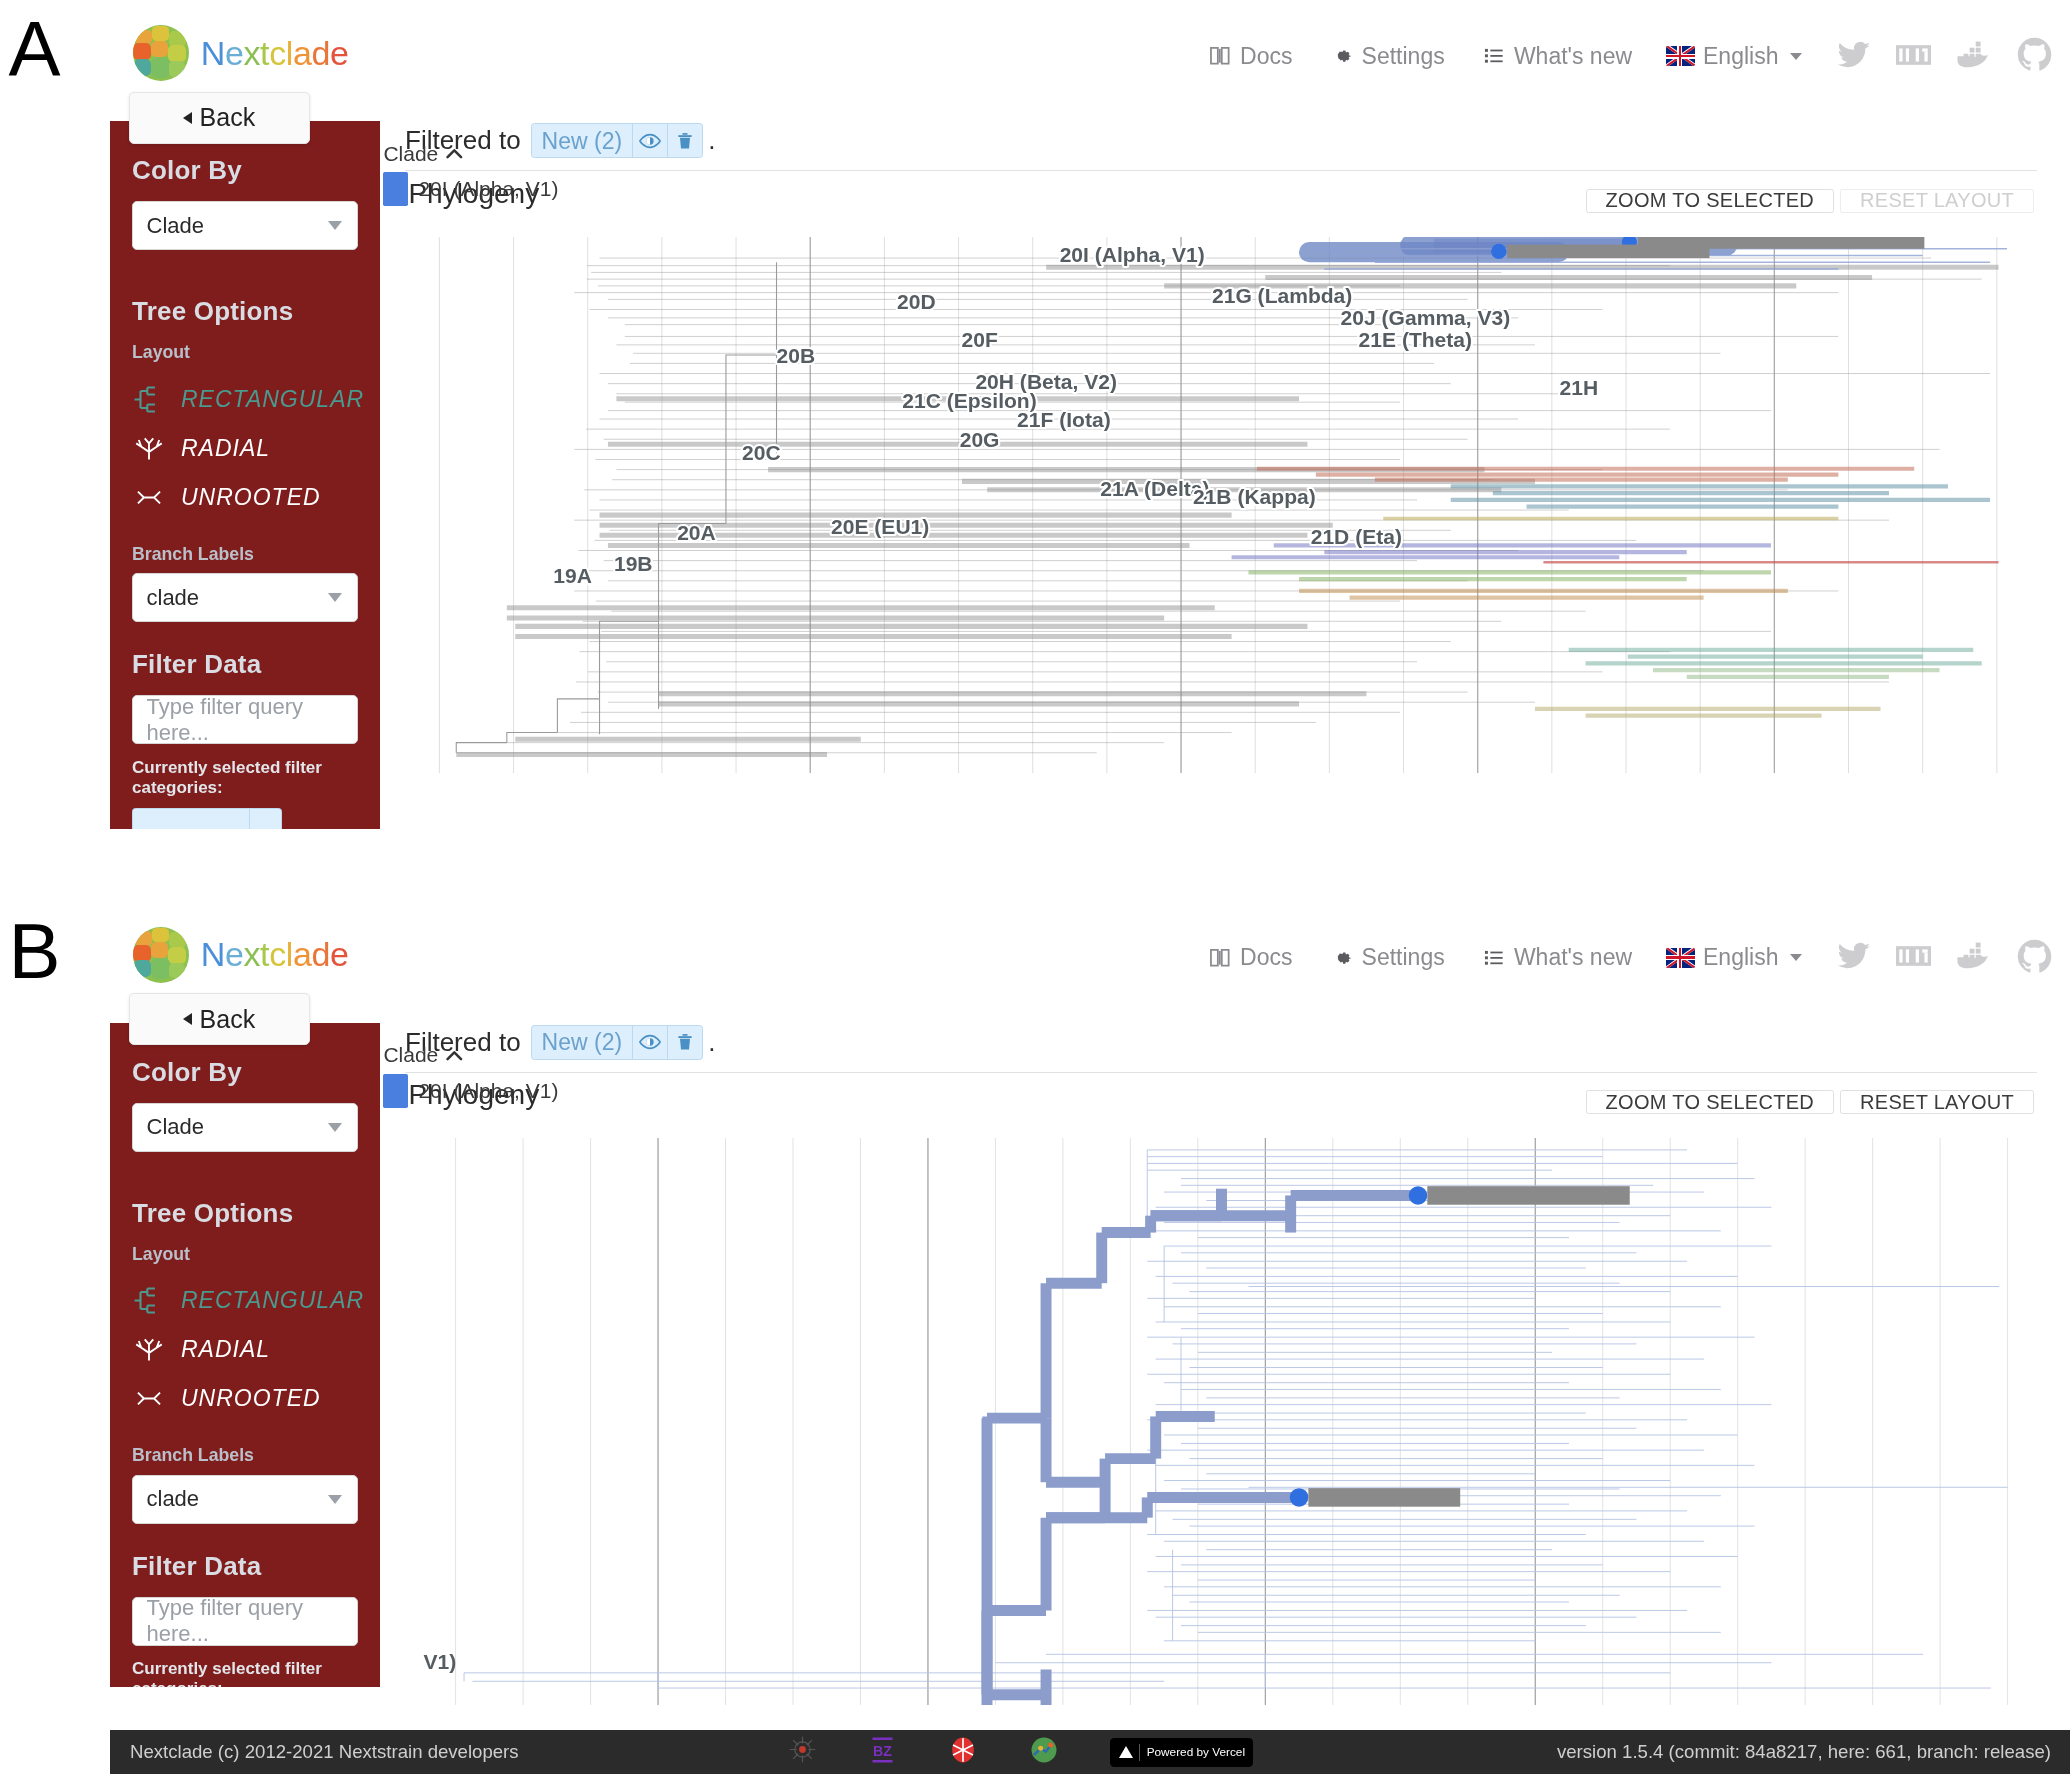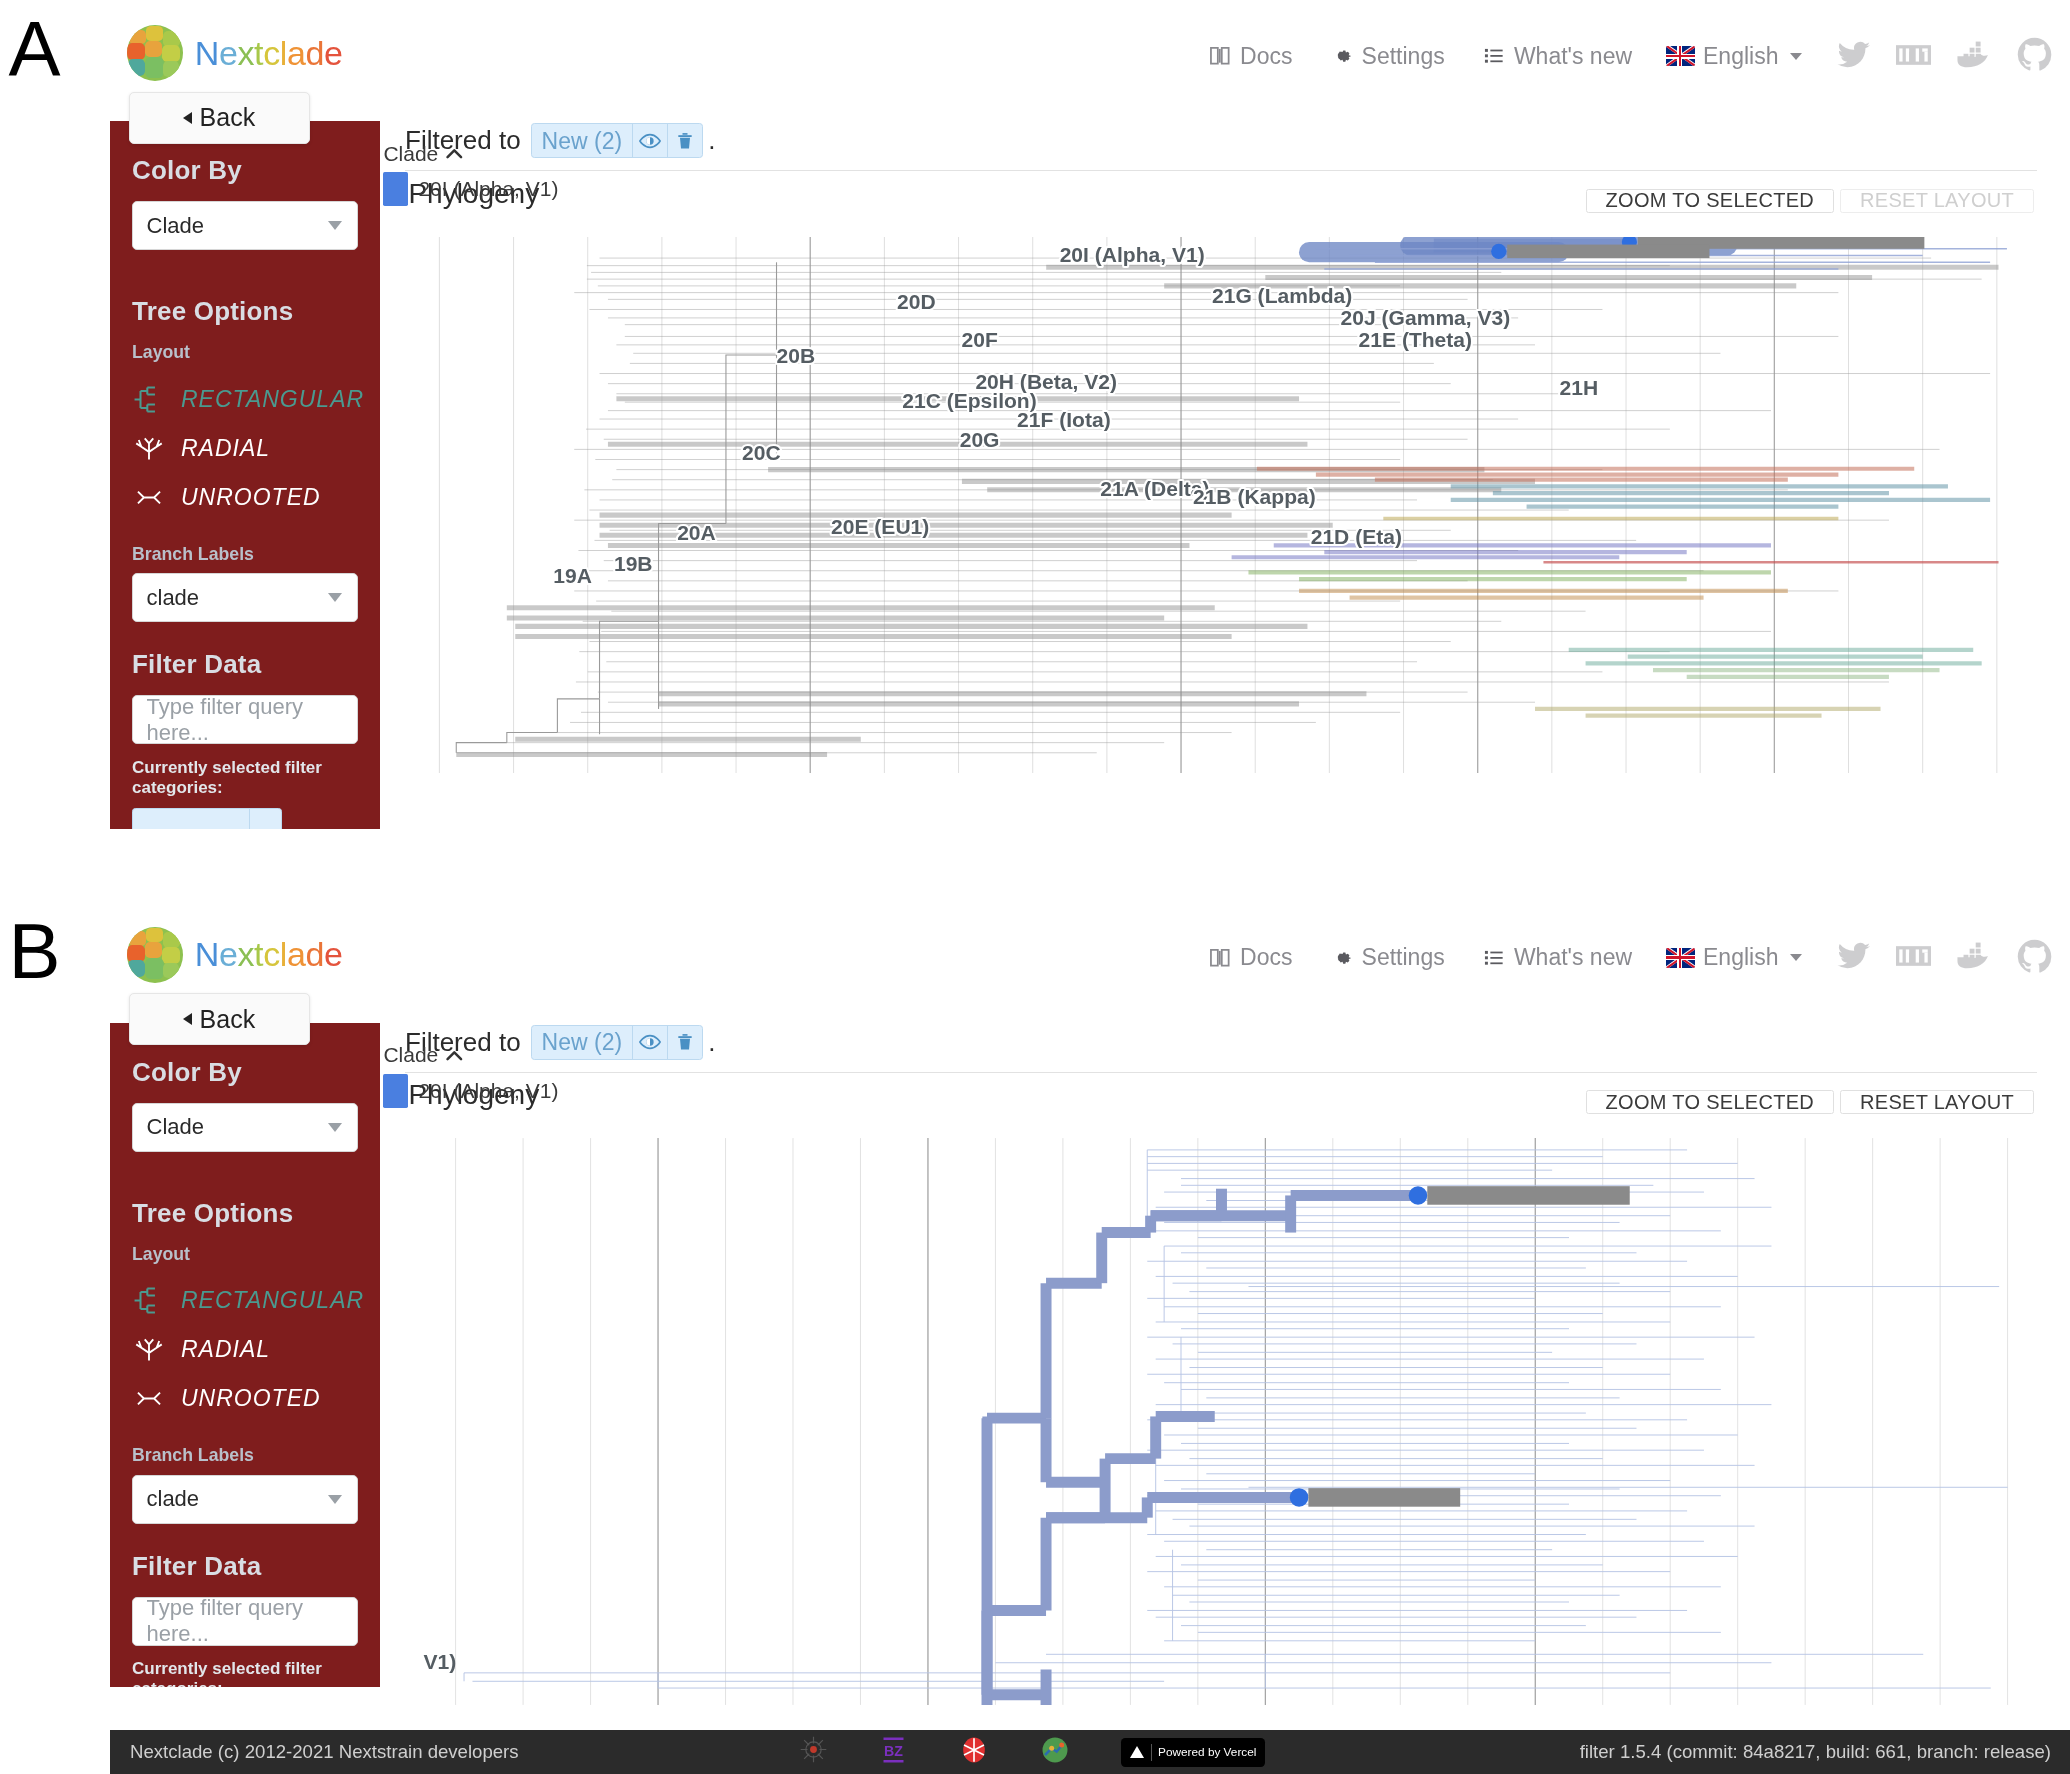--- a/index.html
+++ b/index.html
@@ -40,21 +40,21 @@
     background:#e9e9ec;
   }
 
   
   .navbar{
     position:relative;
     height:84px;
     background:#fff;
   }
   .brand{
-    position:absolute; left:17px; top:11.8px;
+    position:absolute; left:23px; top:11.8px;
     display:flex; align-items:center; gap:11.8px;
   }
   .brand-logo{
     width:56px; height:56px; border-radius:50%;
     position:relative; overflow:hidden;
     background:#8dc14f;
   }
   .brand-logo i{
     position:absolute; display:block; border-radius:30%;
   }
@@ -1176,16 +1176,16 @@
             <circle cx="14" cy="16" r="3" fill="#e8b13a"></circle>
             <circle cx="26" cy="12" r="3" fill="#e8622c"></circle>
           </svg>
       </span>
       <span class="vercel">
         <span class="vtri"></span>
         <span class="vsep"></span>
         <span>Powered by Vercel</span>
       </span>
     </span>
-    <span class="version">filter 1.5.4 (commit: 84a8217, build: 661, branch: release)</span>
+    <span class="version">version 1.5.4 (commit: 84a8217, here: 661, branch: release)</span>
   </div>
 </div>
 
 
 </body></html>

